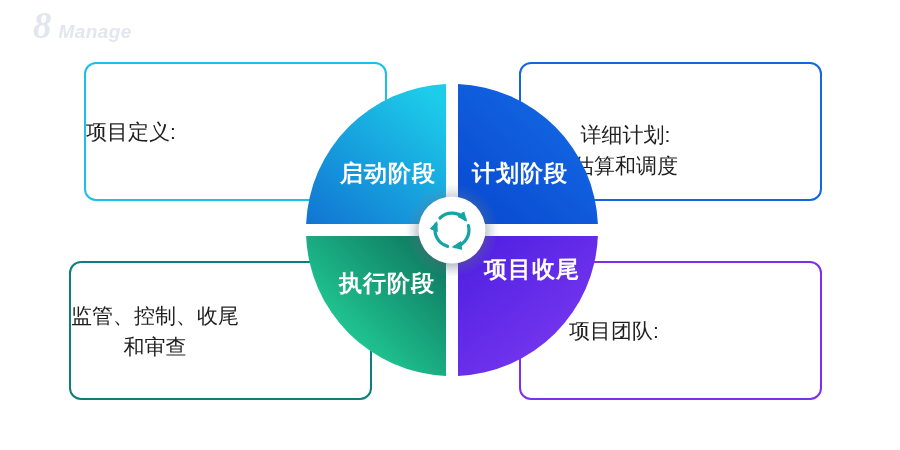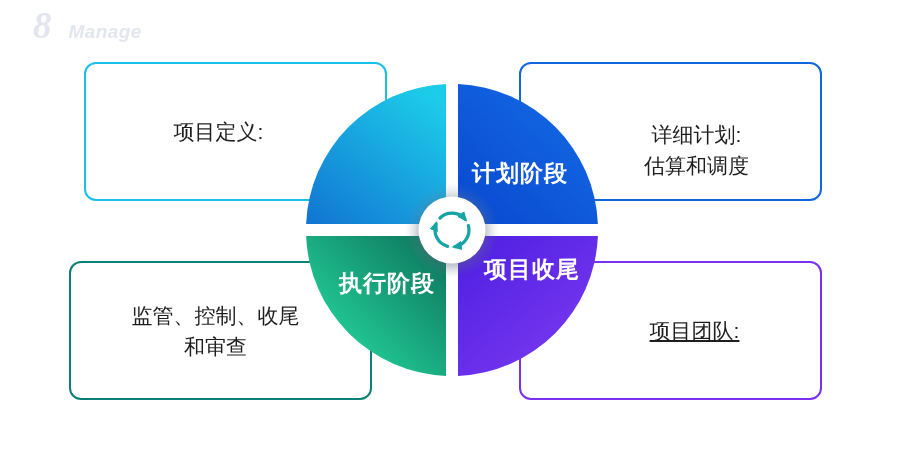--- a/index.html
+++ b/index.html
@@ -19,47 +19,47 @@
     user-select: none;
   }
   .logo-8 {
     font-family: "Liberation Serif", "DejaVu Serif", serif;
     font-style: italic; font-weight: 700;
     font-size: 37px; line-height: 40px;
   }
   .logo-name {
     font-style: italic; font-weight: 700;
     font-size: 19px; letter-spacing: 0.4px;
-    margin-left: 17px;
+    margin-left: 7px;
   }
 
   
   .card {
     position: absolute;
     width: 303px; height: 139px;
     background: #ffffff;
     border-radius: 12px;
     border: 2px solid #000;
     box-sizing: border-box;
-    display: flex; align-items: center; justify-content: center;
+    display: flex; align-items: center; 
     z-index: 1;
   }
   .card-text {
     text-align: center;
     color: #1e1e1e;
     font-size: 21px; line-height: 31px; font-weight: 500;
   }
   .card-tl { left: 84px;  top: 62px;  border-color: #19c0ea; }
   .card-tr { left: 519px; top: 62px;  border-color: #1266e0; }
   .card-bl { left: 69px;  top: 261px; border-color: #0c8076; }
   .card-br { left: 519px; top: 261px; border-color: #7b30f0; }
   .card-tl .card-text { padding-right: 34px; }
   .card-tr .card-text { padding-left: 52px; margin-top: 36px; }
   .card-bl .card-text { padding-right: 10px; }
-  .card-br .card-text { padding-left: 48px; text-decoration: underline; }
+  .card-br .card-text { padding-left: 48px; }
 
   
   .pie {
     position: absolute; left: 292px; top: 70px;
     width: 320px; height: 320px;
     z-index: 2;
   }
   .hub-circle { filter: drop-shadow(0 3px 6px rgba(60,80,100,0.35)); }
 
   .seg-label {
@@ -148,17 +148,18 @@
     <circle cx="160" cy="160" r="47" fill="url(#halo)"></circle>
     <circle class="hub-circle" cx="160" cy="160" r="33.5" fill="#ffffff"></circle>
 
     <g stroke="#16a3a3" stroke-width="3.2" fill="none" stroke-linecap="round">
       <path d="M 148 148 A 17 17 0 0 1 173 149.1" marker-end="url(#arrow)"></path>
       <path d="M 176.4 155.6 A 17 17 0 0 1 163 176.7" marker-end="url(#arrow)"></path>
       <path d="M 155.6 176.4 A 17 17 0 0 1 144 154.2" marker-end="url(#arrow)"></path>
     </g>
   </svg>
 
+  <span class="seg-label lbl-tl">启动阶段</span>
   <span class="seg-label lbl-tr">计划阶段</span>
   <span class="seg-label lbl-bl">执行阶段</span>
   <span class="seg-label lbl-br">项目收尾</span>
 
 </div>
 
 </body></html>

